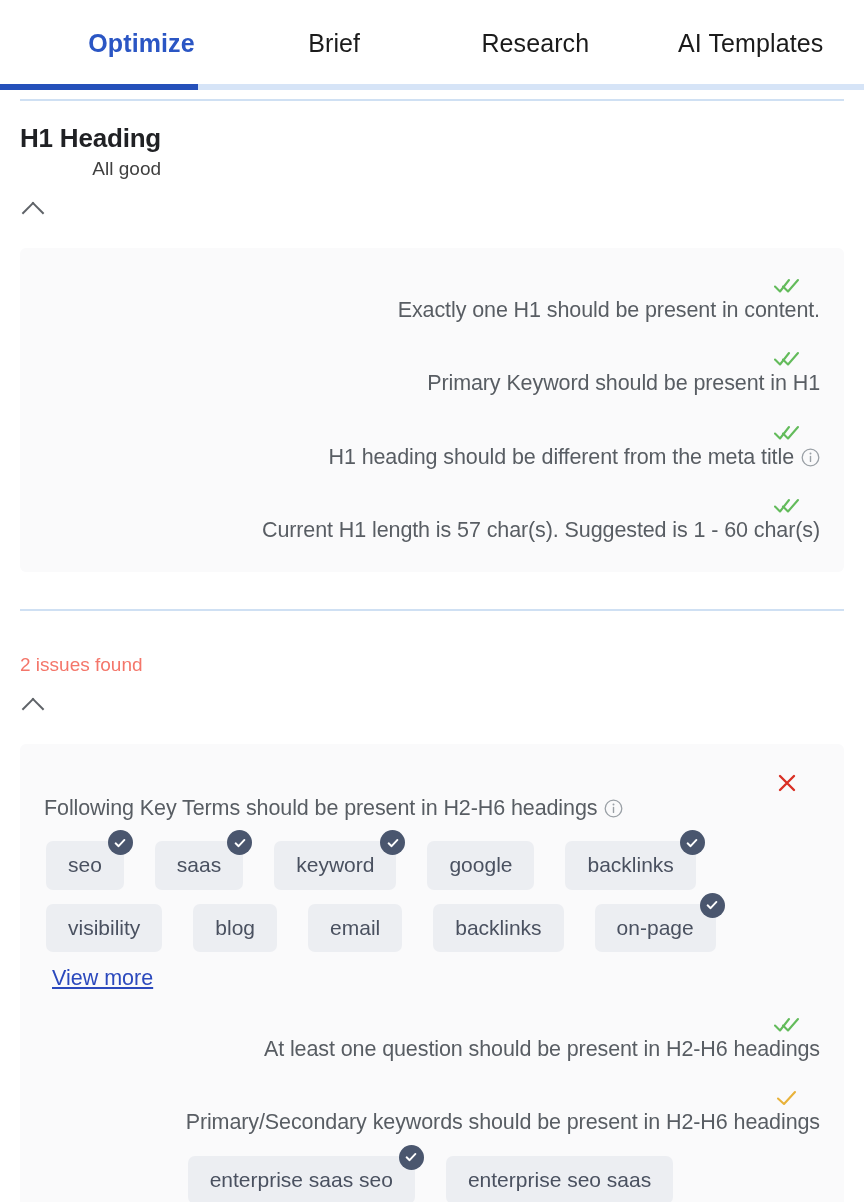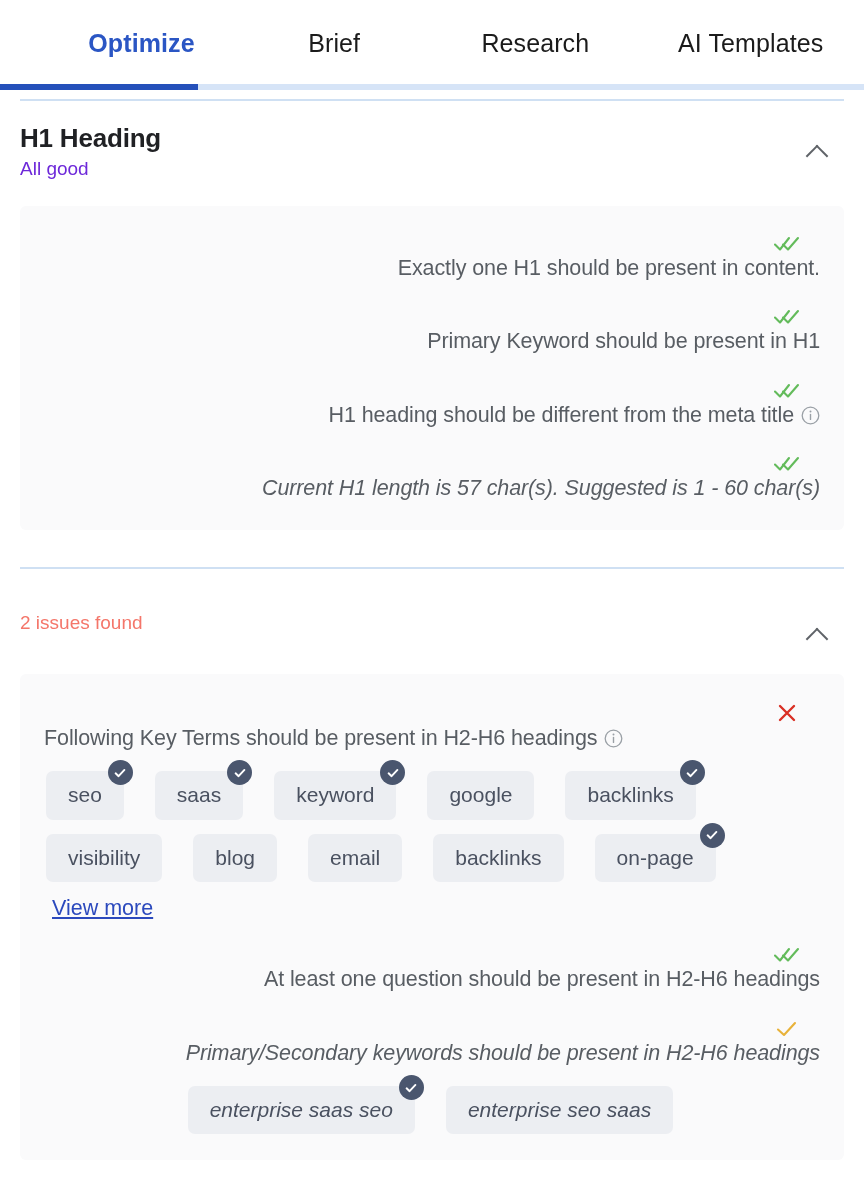--- a/index.html
+++ b/index.html
@@ -55,30 +55,31 @@
   }
 
   
   .section { padding: 0 20px; }
   .section-head {
     display: flex;
     align-items: flex-start;
     justify-content: space-between;
     padding: 38px 0 0 0;
     cursor: pointer;
+    flex-direction: column;
   }
   .sec-title {
     font-size: 26px;
     font-weight: 700;
     color: #202124;
     letter-spacing: -.2px;
     line-height: 1.12;
   }
   .sec-status { font-size: 19px; margin-top: 5px; line-height: 1.2; }
-  .sec-status.good  { color: #6d28d9; }
+  .sec-status.good  { color: #404040; text-align: right; }
   .sec-status.issue { color: #f4766a; }
 
   .chevron {
     width: 28px; height: 28px;
     margin-top: 14px; margin-right: 12px;
     position: relative;
     flex: none;
   }
   .chevron::before {
     content: "";
@@ -97,21 +98,21 @@
     border-radius: 6px;
     padding: 26px 24px 26px 24px;
   }
 
   .item {
     display: flex;
     align-items: flex-end;
     margin-bottom: 22px;
     flex-direction: column;
   }
-  .item:last-child { margin-bottom: 0; font-style: italic; }
+  .item:last-child { margin-bottom: 0; }
   .item-icon {
     width: 30px; flex: none;
     margin-top: 3px;
     margin-right: 18px;
     display: flex; justify-content: center;
   }
   .item-text {
     font-size: 21.5px;
     color: #585d63;
     line-height: 1.42;

